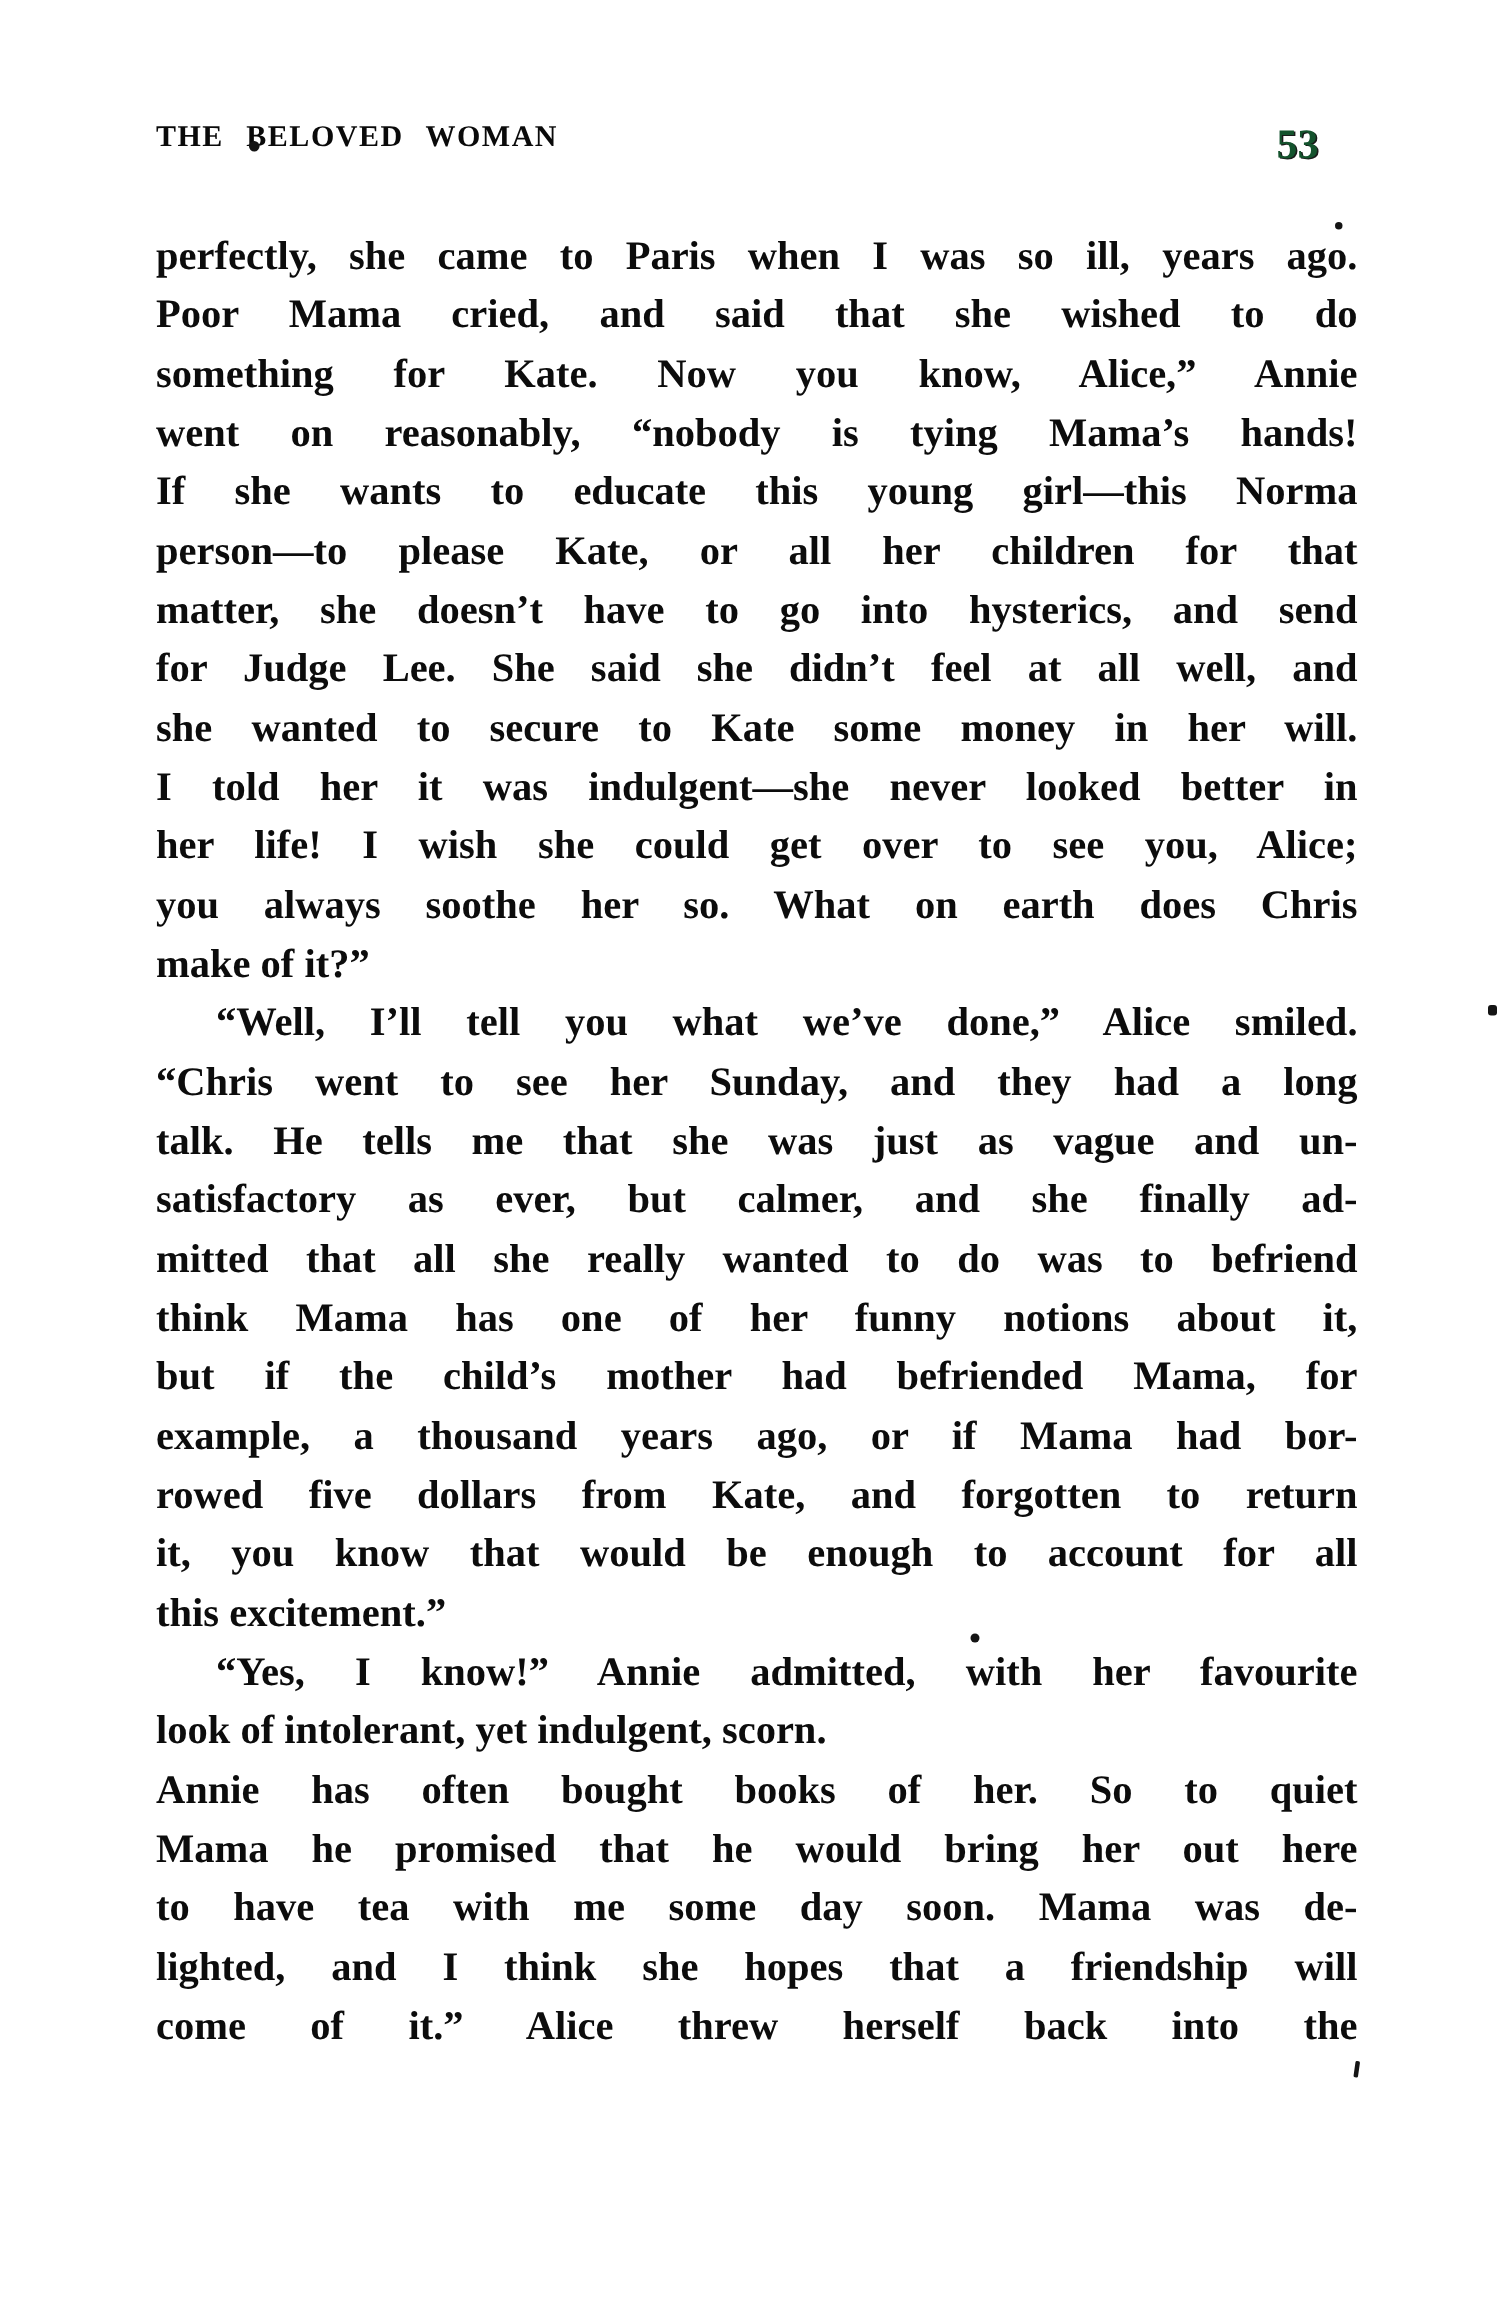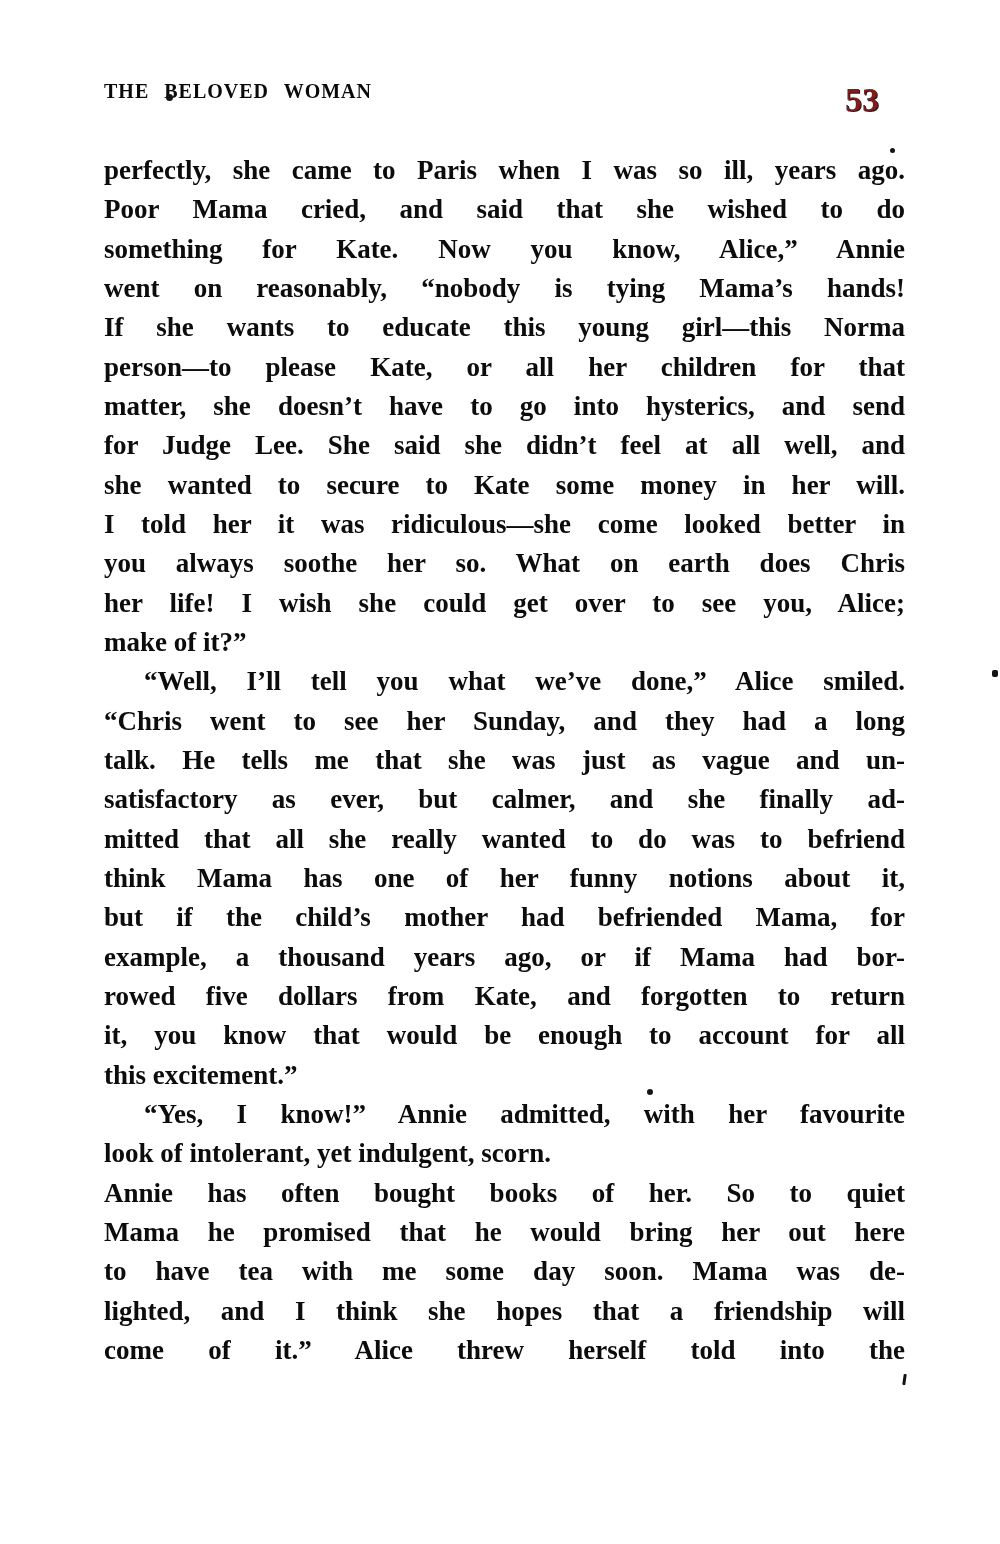--- a/index.html
+++ b/index.html
@@ -30,23 +30,23 @@
     font-size: 20px;
     font-weight: bold;
     letter-spacing: 1px;
     word-spacing: 9px;
     color: #0a0a0a;
   }
   .page-number {
     position: absolute;
     top: 1px;
     right: 26px;
-    font-size: 34px;
+    font-size: 28px;
     font-weight: bold;
-    color: #7f1d1d;
+    color: #14532d;
     text-shadow: 1px 1px 0 #1a1a1a;
   }
   .text-block {
     position: absolute;
     top: 151px;
     left: 104px;
     width: 801px;
   }
   .line {
     height: 39.33px;
@@ -88,42 +88,42 @@
   <div class="text-block">
       <div class="line">perfectly, she came to Paris when I was so ill, years ago.</div>
       <div class="line">Poor Mama cried, and said that she wished to do</div>
       <div class="line">something for Kate.  Now you know, Alice,” Annie</div>
       <div class="line">went on reasonably, “nobody is tying Mama’s hands!</div>
       <div class="line">If she wants to educate this young girl—this Norma</div>
       <div class="line">person—to please Kate, or all her children for that</div>
       <div class="line">matter, she doesn’t have to go into hysterics, and send</div>
       <div class="line">for Judge Lee.  She said she didn’t feel at all well, and</div>
       <div class="line">she wanted to secure to Kate some money in her will.</div>
-      <div class="line">I told her it was ridiculous—she come looked better in</div>
+      <div class="line">I told her it was indulgent—she never looked better in</div>
+      <div class="line">her life!  I wish she could get over to see you, Alice;</div>
       <div class="line">you always soothe her so.  What on earth does Chris</div>
-      <div class="line">her life!  I wish she could get over to see you, Alice;</div>
       <div class="line last">make of it?”</div>
       <div class="line indent">“Well, I’ll tell you what we’ve done,” Alice smiled.</div>
       <div class="line">“Chris went to see her Sunday, and they had a long</div>
       <div class="line">talk.  He tells me that she was just as vague and un-</div>
       <div class="line">satisfactory as ever, but calmer, and she finally ad-</div>
       <div class="line">mitted that all she really wanted to do was to befriend</div>
       <div class="line">think Mama has one of her funny notions about it,</div>
       <div class="line">but if the child’s mother had befriended Mama, for</div>
       <div class="line">example, a thousand years ago, or if Mama had bor-</div>
       <div class="line">rowed five dollars from Kate, and forgotten to return</div>
       <div class="line">it, you know that would be enough to account for all</div>
       <div class="line last">this excitement.”</div>
       <div class="line indent">“Yes, I know!” Annie admitted, with her favourite</div>
       <div class="line last">look of intolerant, yet indulgent, scorn.</div>
       <div class="line">Annie has often bought books of her.  So to quiet</div>
       <div class="line">Mama he promised that he would bring her out here</div>
       <div class="line">to have tea with me some day soon.  Mama was de-</div>
       <div class="line">lighted, and I think she hopes that a friendship will</div>
-      <div class="line">come of it.”   Alice threw herself told into the</div>
+      <div class="line">come of it.”   Alice threw herself back into the</div>
     </div>
 
   <div class="speck s1"></div>
   <div class="speck s2"></div>
   <div class="speck s3"></div>
   <div class="speck s4"></div>
   <div class="speck s5"></div>
 
 </div>
 

